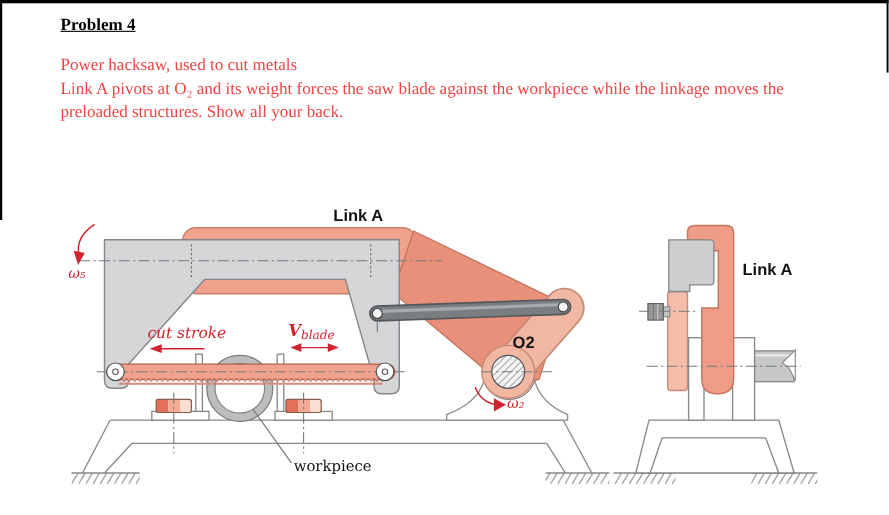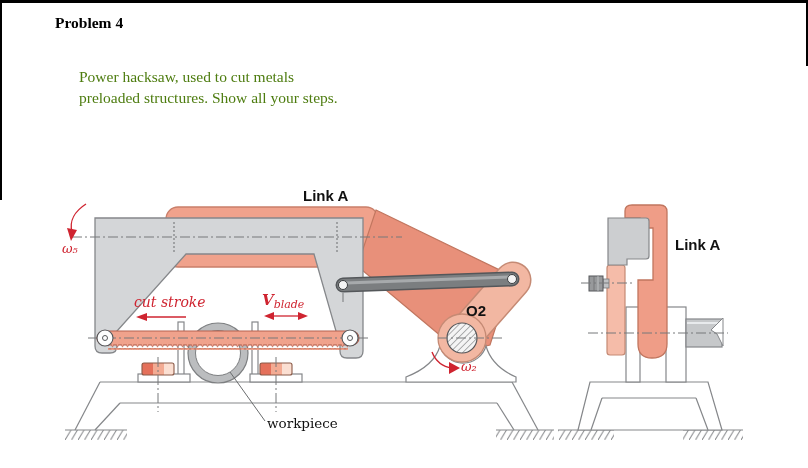--- a/index.html
+++ b/index.html
@@ -2,22 +2,22 @@
 <html><head>
 <meta charset="utf-8">
 <style>
   html,body{margin:0;padding:0;background:#fff;}
   #page{position:relative;width:808px;height:468px;background:#ffffff;overflow:hidden;
         font-family:"Liberation Serif","DejaVu Serif",serif;}
   .border{position:absolute;background:#000;}
   #b-top{left:0;top:0;width:808px;height:3px;}
   #b-left{left:0;top:0;width:2px;height:200px;}
   #b-right{right:0;top:0;width:2px;height:66px;}
-  #title{position:absolute;left:55px;top:14px;font-size:15.5px;font-weight:bold;color:#000;}
-  #para{position:absolute;left:55px;top:66px;width:712px;font-size:15.5px;line-height:21px;color:#4d7c0f;margin-left:24px;}
+  #title{position:absolute;left:55px;top:14px;font-size:15.5px;font-weight:bold;color:#000;text-decoration:underline;}
+  #para{position:absolute;left:55px;top:49px;width:712px;font-size:15.5px;line-height:21px;color:#ef4444;}
   svg text{font-family:"Liberation Sans","DejaVu Sans",sans-serif;}
   .serifTxt{font-family:"DejaVu Serif","Liberation Serif",serif !important;}
   .boldLbl{font-weight:bold;font-size:15px;fill:#111;}
   .redTxt{fill:#cf2430;font-style:italic;}
   .thin{stroke:#85878a;stroke-width:1.2;fill:none;}
   .whiteFill{fill:#ffffff;stroke:#85878a;stroke-width:1.2;}
   .cline{stroke:#76797b;stroke-width:1;fill:none;stroke-dasharray:10 3 2 3;}
   .dotted{stroke:#6a6c6e;stroke-width:1;fill:none;stroke-dasharray:2 2;}
 </style>
 </head>
@@ -25,21 +25,22 @@
 
 <div id="page">
   <div id="b-top" class="border"></div>
   <div id="b-left" class="border"></div>
   <div id="b-right" class="border"></div>
 
   <div id="title">Problem 4</div>
 
   <div id="para">
     <div>Power hacksaw, used to cut metals</div>
-    <div>preloaded structures. Show all your steps.</div>
+    <div>Link A pivots at O₂ and its weight forces the saw blade against the workpiece while the linkage moves the</div>
+    <div>preloaded structures. Show all your back.</div>
   </div>
 
   <svg width="808" height="308" viewBox="0 160 808 308" style="position:absolute;left:0;top:160px;">
     <defs>
       <pattern id="teeth" patternUnits="userSpaceOnUse" width="5" height="6">
         <path d="M0,0 L2.5,5.2 L5,0 Z" fill="#f0a28c" stroke="#b5604e" stroke-width="0.6"></path>
       </pattern>
       <pattern id="bore" patternUnits="userSpaceOnUse" width="4.5" height="4.5" patternTransform="rotate(45)">
         <rect width="4.5" height="4.5" fill="#f4f4f4"></rect>
         <line x1="0" y1="0" x2="0" y2="4.5" stroke="#6f7173" stroke-width="1.1"></line>

